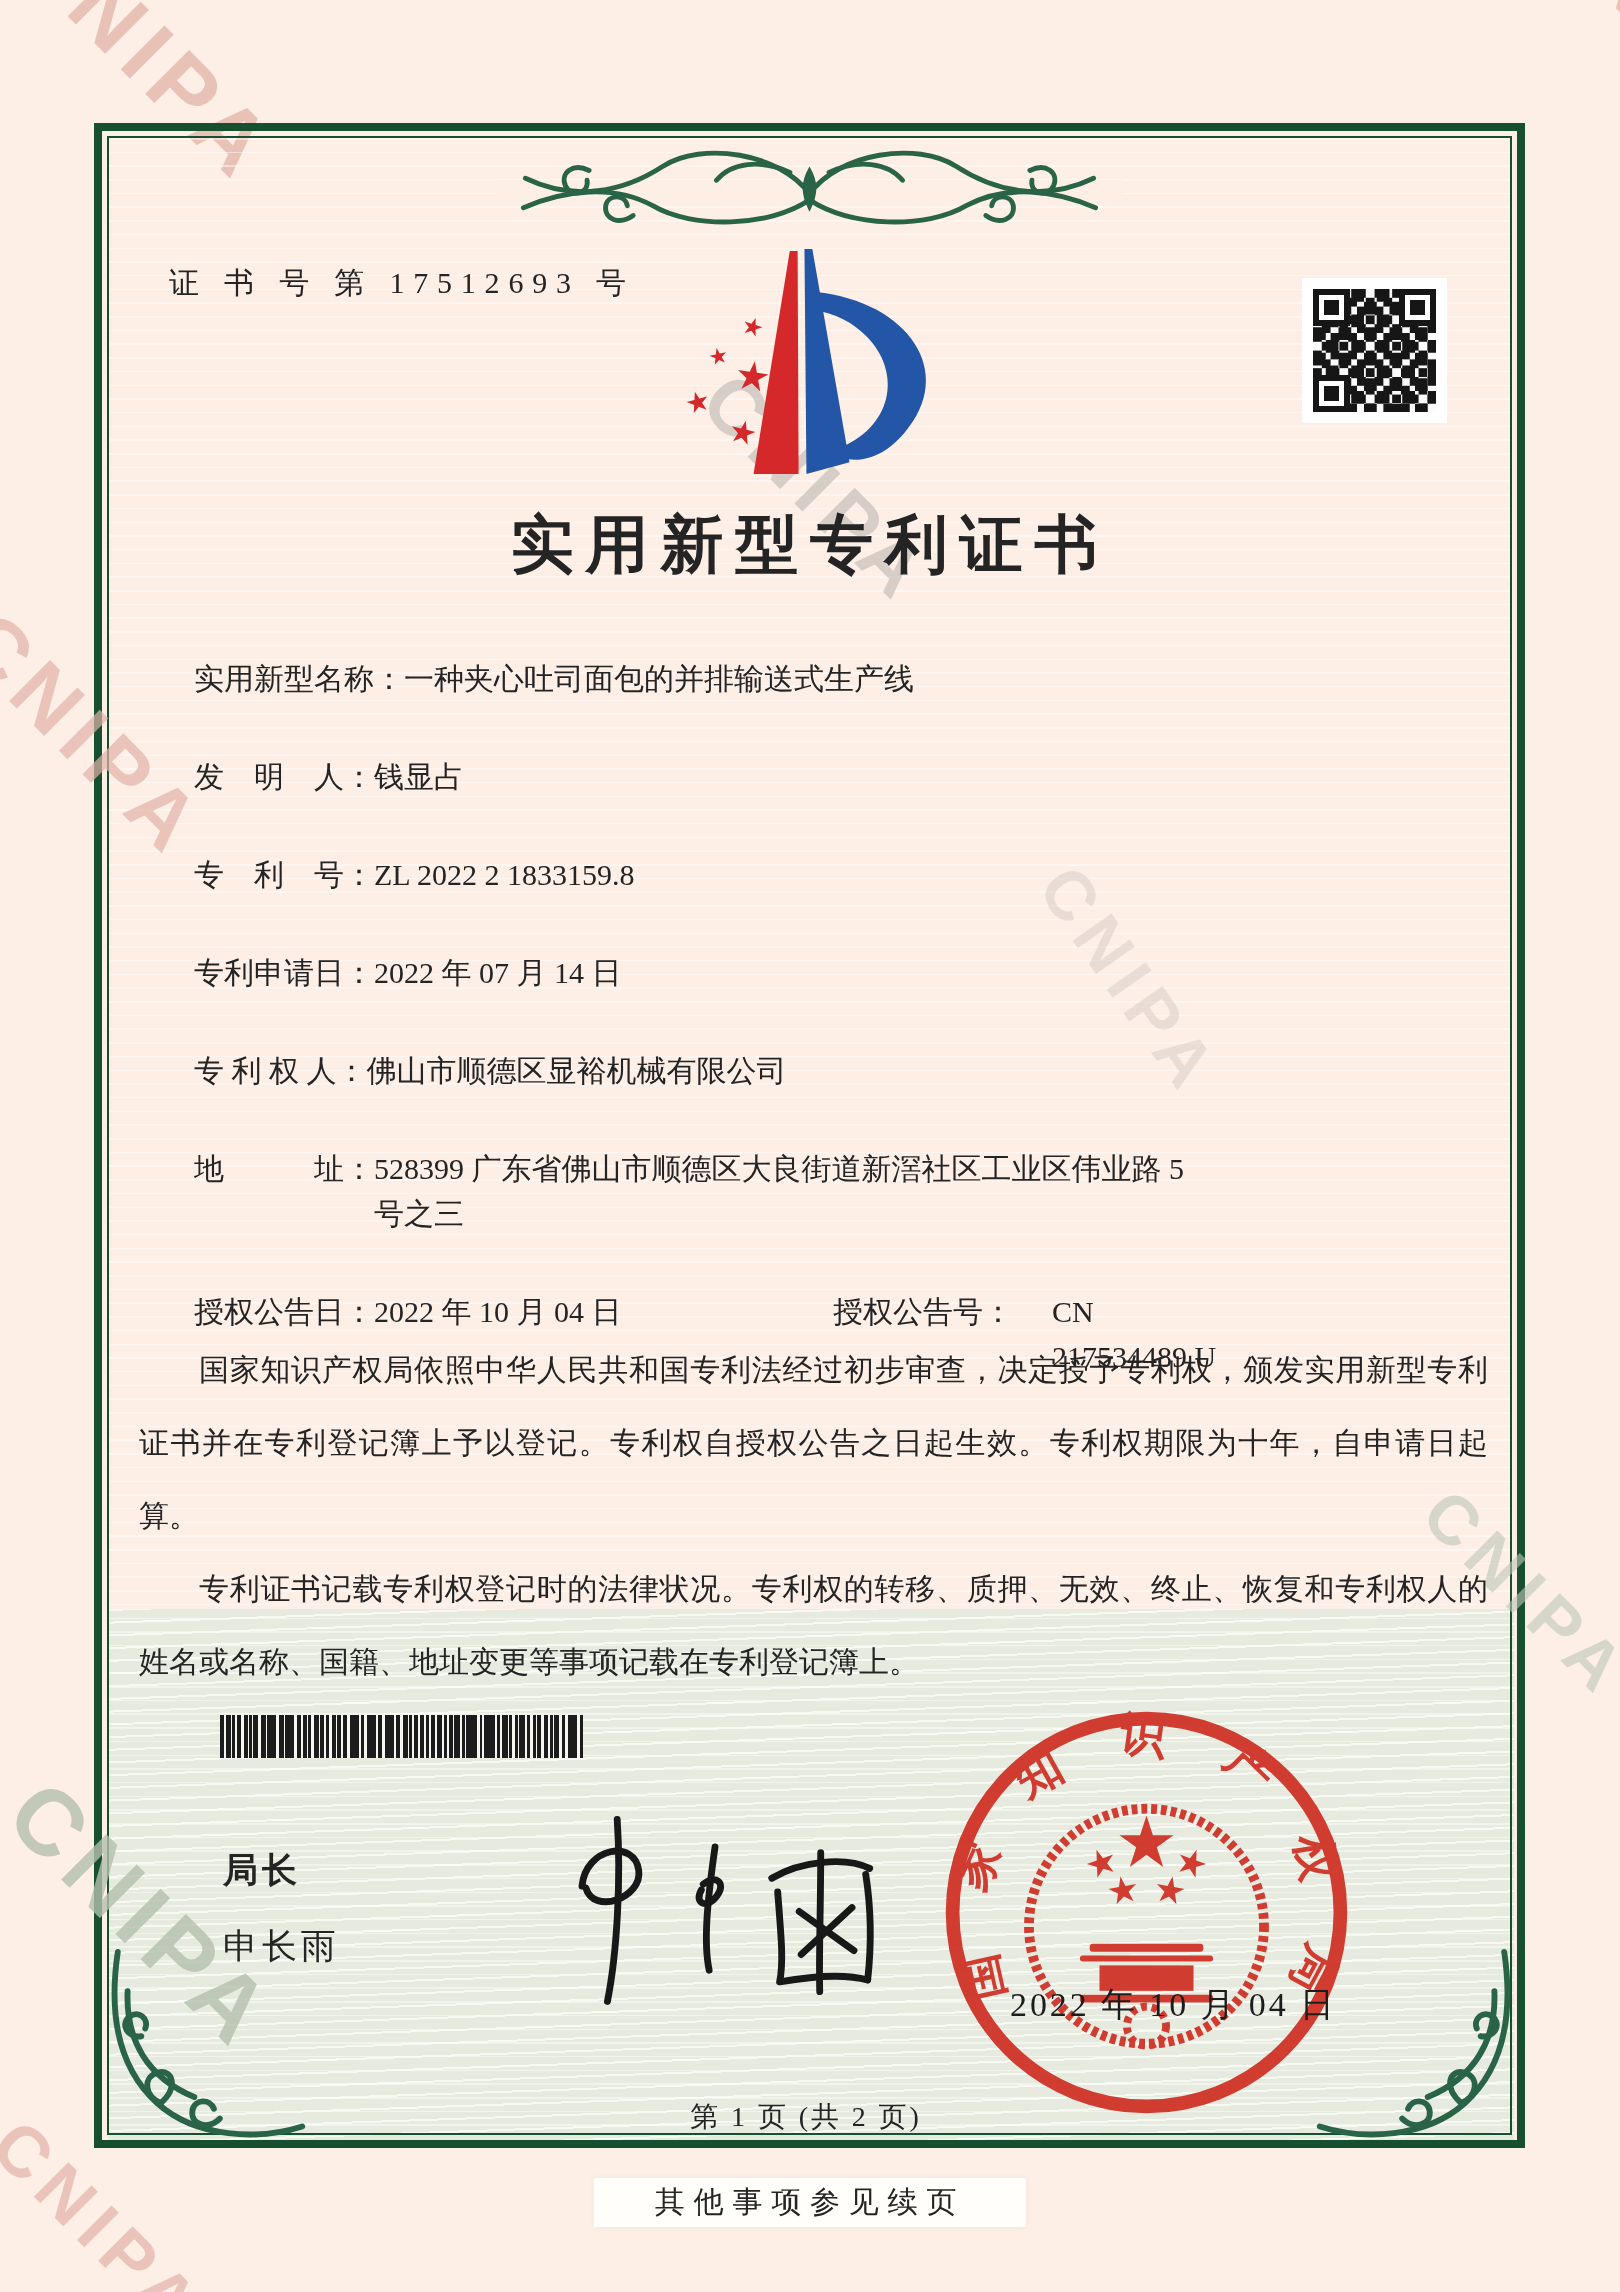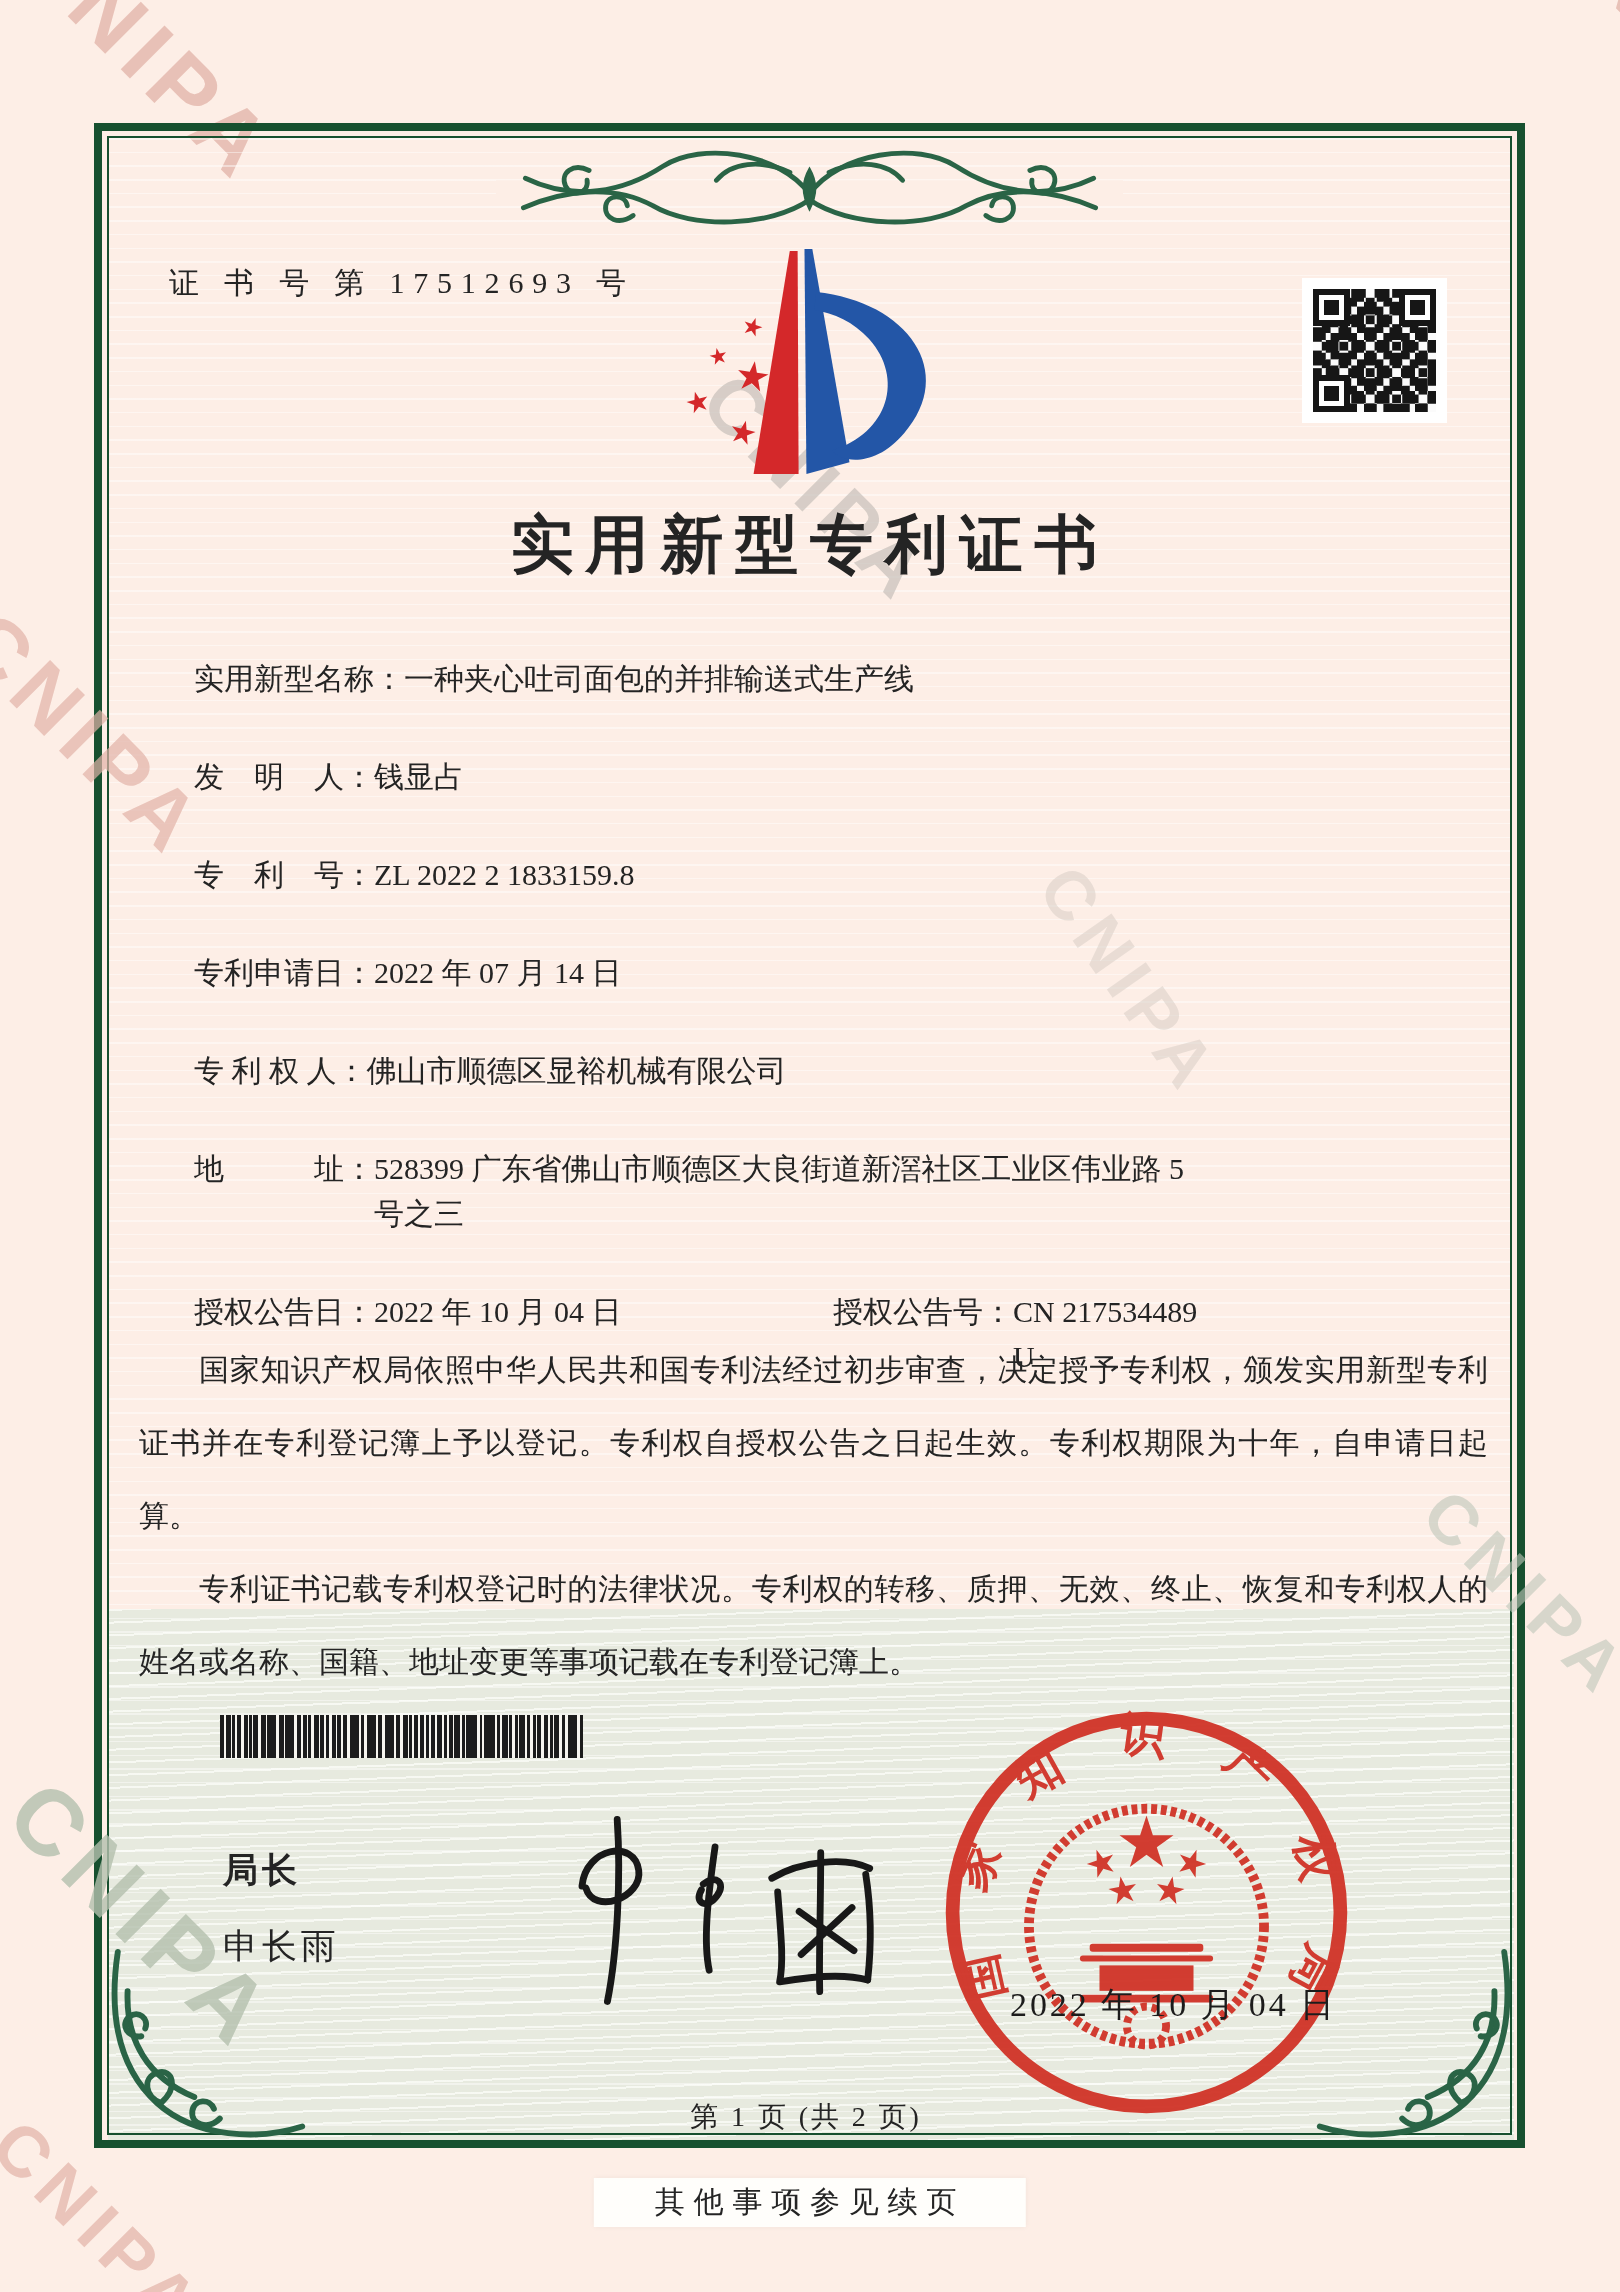--- a/index.html
+++ b/index.html
@@ -61,21 +61,21 @@
     left:0;right:0;top:502px;text-align:center;
     font-size:63px;font-weight:bold;letter-spacing:11.8px;z-index:4;
   }
   
   .fields{left:194px;top:656px;width:1027px;font-size:30px;z-index:4;line-height:45px;}
   .field-row{display:flex;margin-bottom:53px;}
   .field-label{white-space:pre;flex:none;}
   .field-value{flex:1;}
   .grant-row{margin-bottom:0;}
   .grant-left{width:639px;flex:none;display:flex;}
-  .grant-right{flex:1;display:flex;}
+  .grant-right{flex:1;display:flex;gap:39px;}
   
   .paras{left:139px;top:1333px;width:1349px;font-size:30px;line-height:73px;
     text-align:justify;z-index:4;}
   .paras p{margin:0;text-indent:2em;}
   
   .barcode{
     left:220px;top:1715px;width:363px;height:43px;z-index:4;
     background-color:#f7f5ef;
     background-image:
       repeating-linear-gradient(90deg,#1c1c1c 0 2.9px,transparent 2.9px 5.9px),

